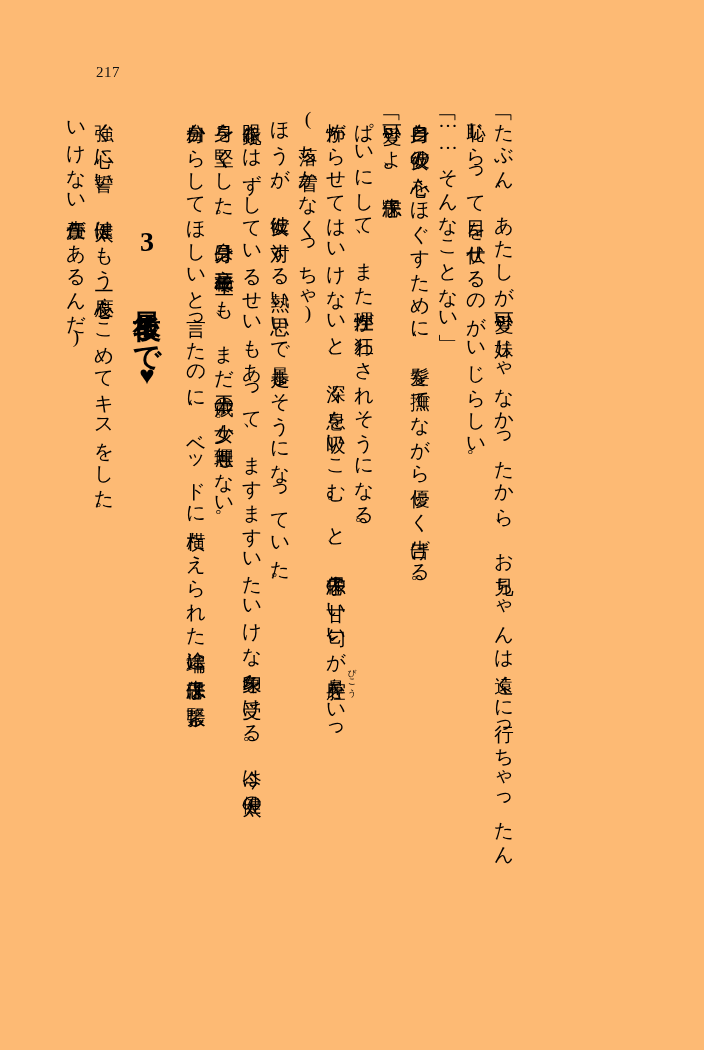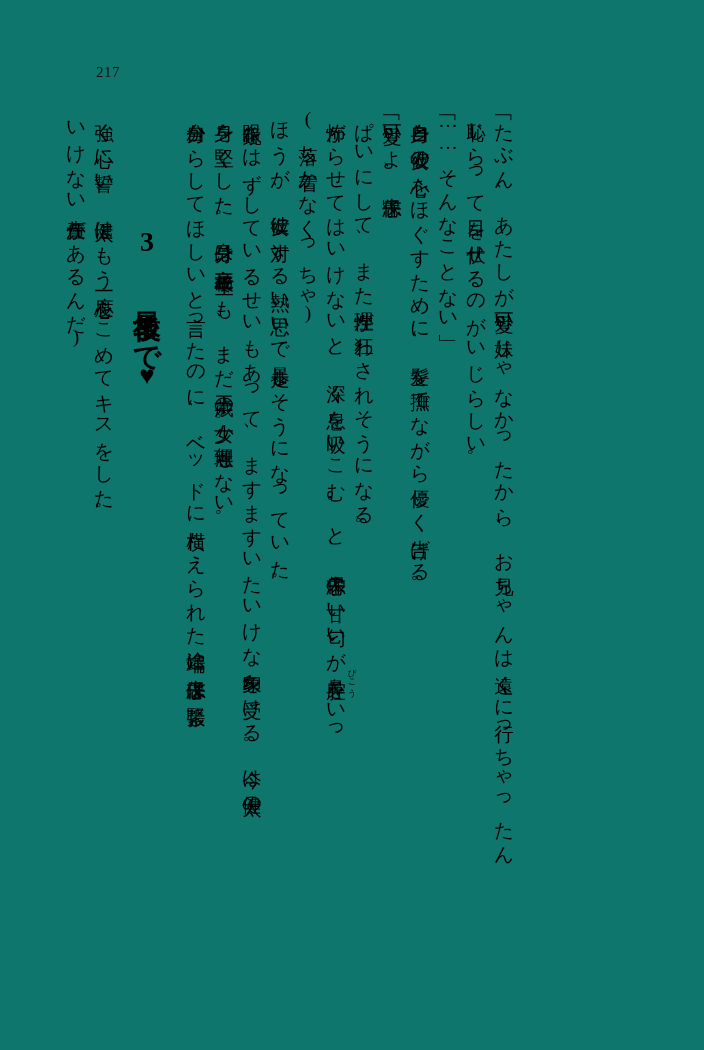--- a/index.html
+++ b/index.html
@@ -4,21 +4,21 @@
 <style>
   html, body {
     margin: 0;
     padding: 0;
     background: #ffffff;
   }
   .page {
     position: relative;
     width: 704px;
     height: 1050px;
-    background: #0f766e;
+    background: #fdba74;
     overflow: hidden;
     font-family: "Liberation Serif", "DejaVu Serif", serif;
     color: #000000;
   }
   .page-number {
     position: absolute;
     top: 64px;
     left: 96px;
     font-size: 15px;
     letter-spacing: 0.5px;

